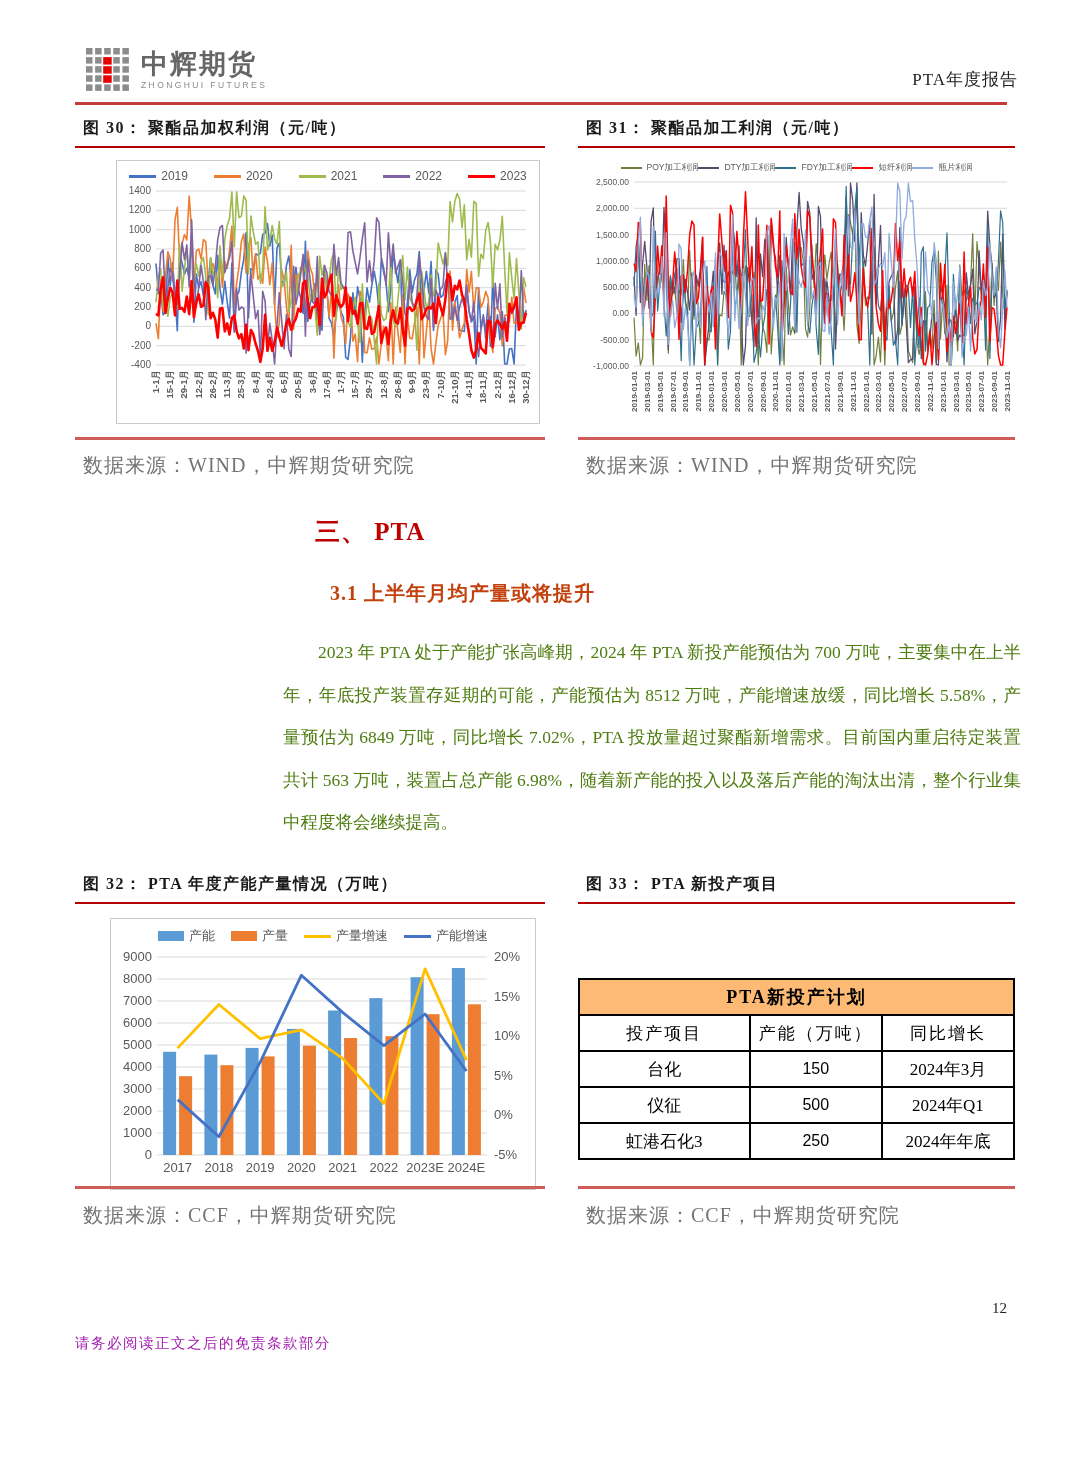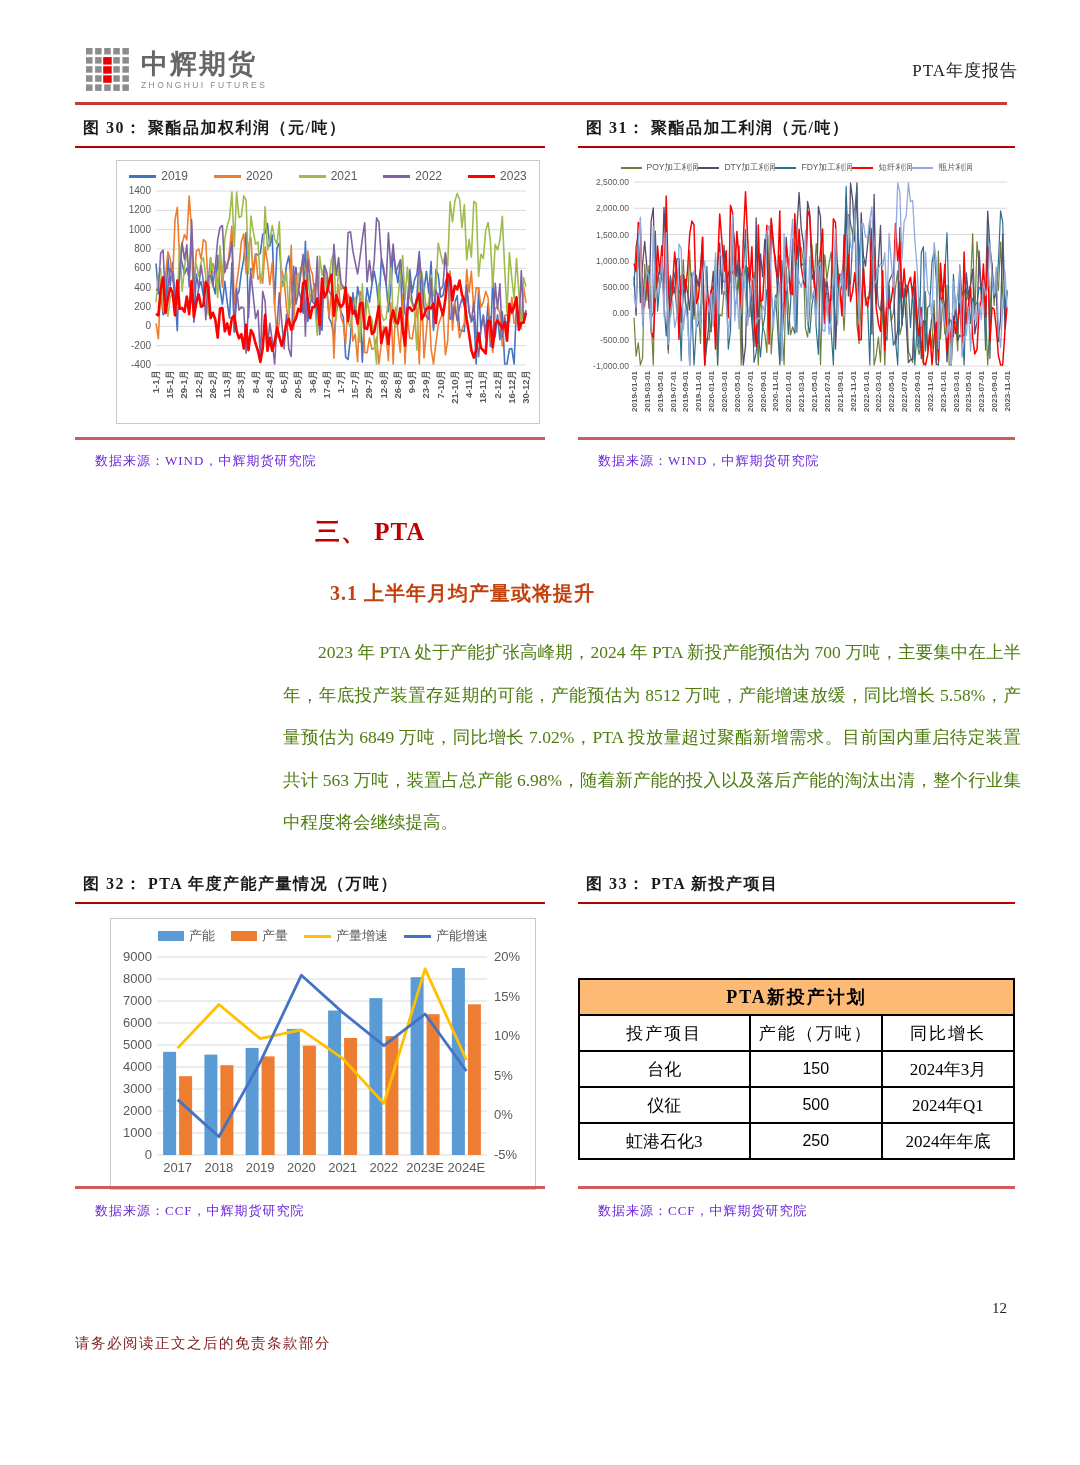--- a/index.html
+++ b/index.html
@@ -7,36 +7,36 @@
        font-family:"Liberation Serif","DejaVu Serif",serif;color:#1a1a1a;overflow:hidden;}
 
   
   .header{position:absolute;left:86px;top:48px;width:932px;display:flex;
           justify-content:space-between;align-items:flex-start;}
   .logo{display:flex;align-items:center;gap:9px;}
   .logo-text .cn{font-family:"Liberation Sans",sans-serif;font-weight:700;
                  font-size:27px;color:#666666;letter-spacing:2px;line-height:28px;}
   .logo-text .en{font-family:"Liberation Sans",sans-serif;font-size:8.5px;color:#8a8a8a;
                  letter-spacing:2.4px;margin-top:2px;}
-  .report-type{font-size:17px;color:#222;margin-top:11px;letter-spacing:1px;}
+  .report-type{font-size:17px;color:#222;margin-top:20px;letter-spacing:1px;}
   .header-rule{position:absolute;left:75px;top:102px;width:932px;height:3px;background:#c43b3b;}
 
   
   .figrow{position:absolute;left:75px;width:940px;display:flex;gap:33px;}
   #figrow1{top:116px;height:372px;}
   #figrow2{top:872px;height:350px;}
   .fig{position:relative;}
   .fig.colL{width:470px;}
   .fig.colR{width:437px;}
   .fig-caption{font-size:16px;font-weight:600;letter-spacing:1.5px;
                padding:2px 0 7px 8px;border-bottom:2px solid #b30000;}
   .fig-rule{position:absolute;left:0;right:0;height:3px;background:#d05b5b;}
   #figrow1 .fig-rule{top:321px;}
   #figrow2 .fig-rule{top:314px;}
-  .fig-source{position:absolute;left:20px;font-size:13px;letter-spacing:1px;color:#6d28d9;}
+  .fig-source{position:absolute;left:8px;font-size:20px;letter-spacing:1px;color:#737373;}
   #figrow1 .fig-source{top:336px;}
   #figrow2 .fig-source{top:330px;}
 
   
   .chart-box{background:#fff;}
   #box30{margin:12px 0 0 41px;width:420px;border:1px solid #c9c9c9;padding:4px 1px 2px 1px;}
   #box31{margin:14px 0 0 0;width:437px;}
   #box32{margin:14px 0 0 35px;width:424px;border:1px solid #c9c9c9;padding:6px 0 4px 0;}
 
   .legend{display:flex;justify-content:center;align-items:center;
@@ -69,21 +69,21 @@
   table.pta td{border:2px solid #000;height:30px;padding:2px 4px;}
   td.t-title{background:#fdba74;font-weight:700;font-size:18px;letter-spacing:2px;}
   td.t-h{letter-spacing:2px;}
   table.pta .c0{width:175px;}
   table.pta .c1{width:131px;}
   table.pta .c2{width:131px;}
   td.num{font-family:"Liberation Sans",sans-serif;font-size:16px;}
 
   
   .page-num{position:absolute;right:73px;top:1300px;font-size:15px;color:#222;}
-  .disclaimer{position:absolute;left:75px;top:1334px;font-size:14.5px;letter-spacing:1.5px;color:#7f1d1d;}
+  .disclaimer{position:absolute;left:75px;top:1334px;font-size:14.5px;letter-spacing:1.5px;color:#a21caf;}
 </style>
 </head>
 <body>
 
 <div class="header">
   <div class="logo">
     <svg width="46" height="44" viewBox="0 0 46 44">
         <rect x="0.0" y="0.0" width="6.5" height="6.5" fill="#8C8C8C"></rect>
         <rect x="0.0" y="9.1" width="6.5" height="6.5" fill="#8C8C8C"></rect>
         <rect x="0.0" y="18.2" width="6.5" height="6.5" fill="#8C8C8C"></rect>

